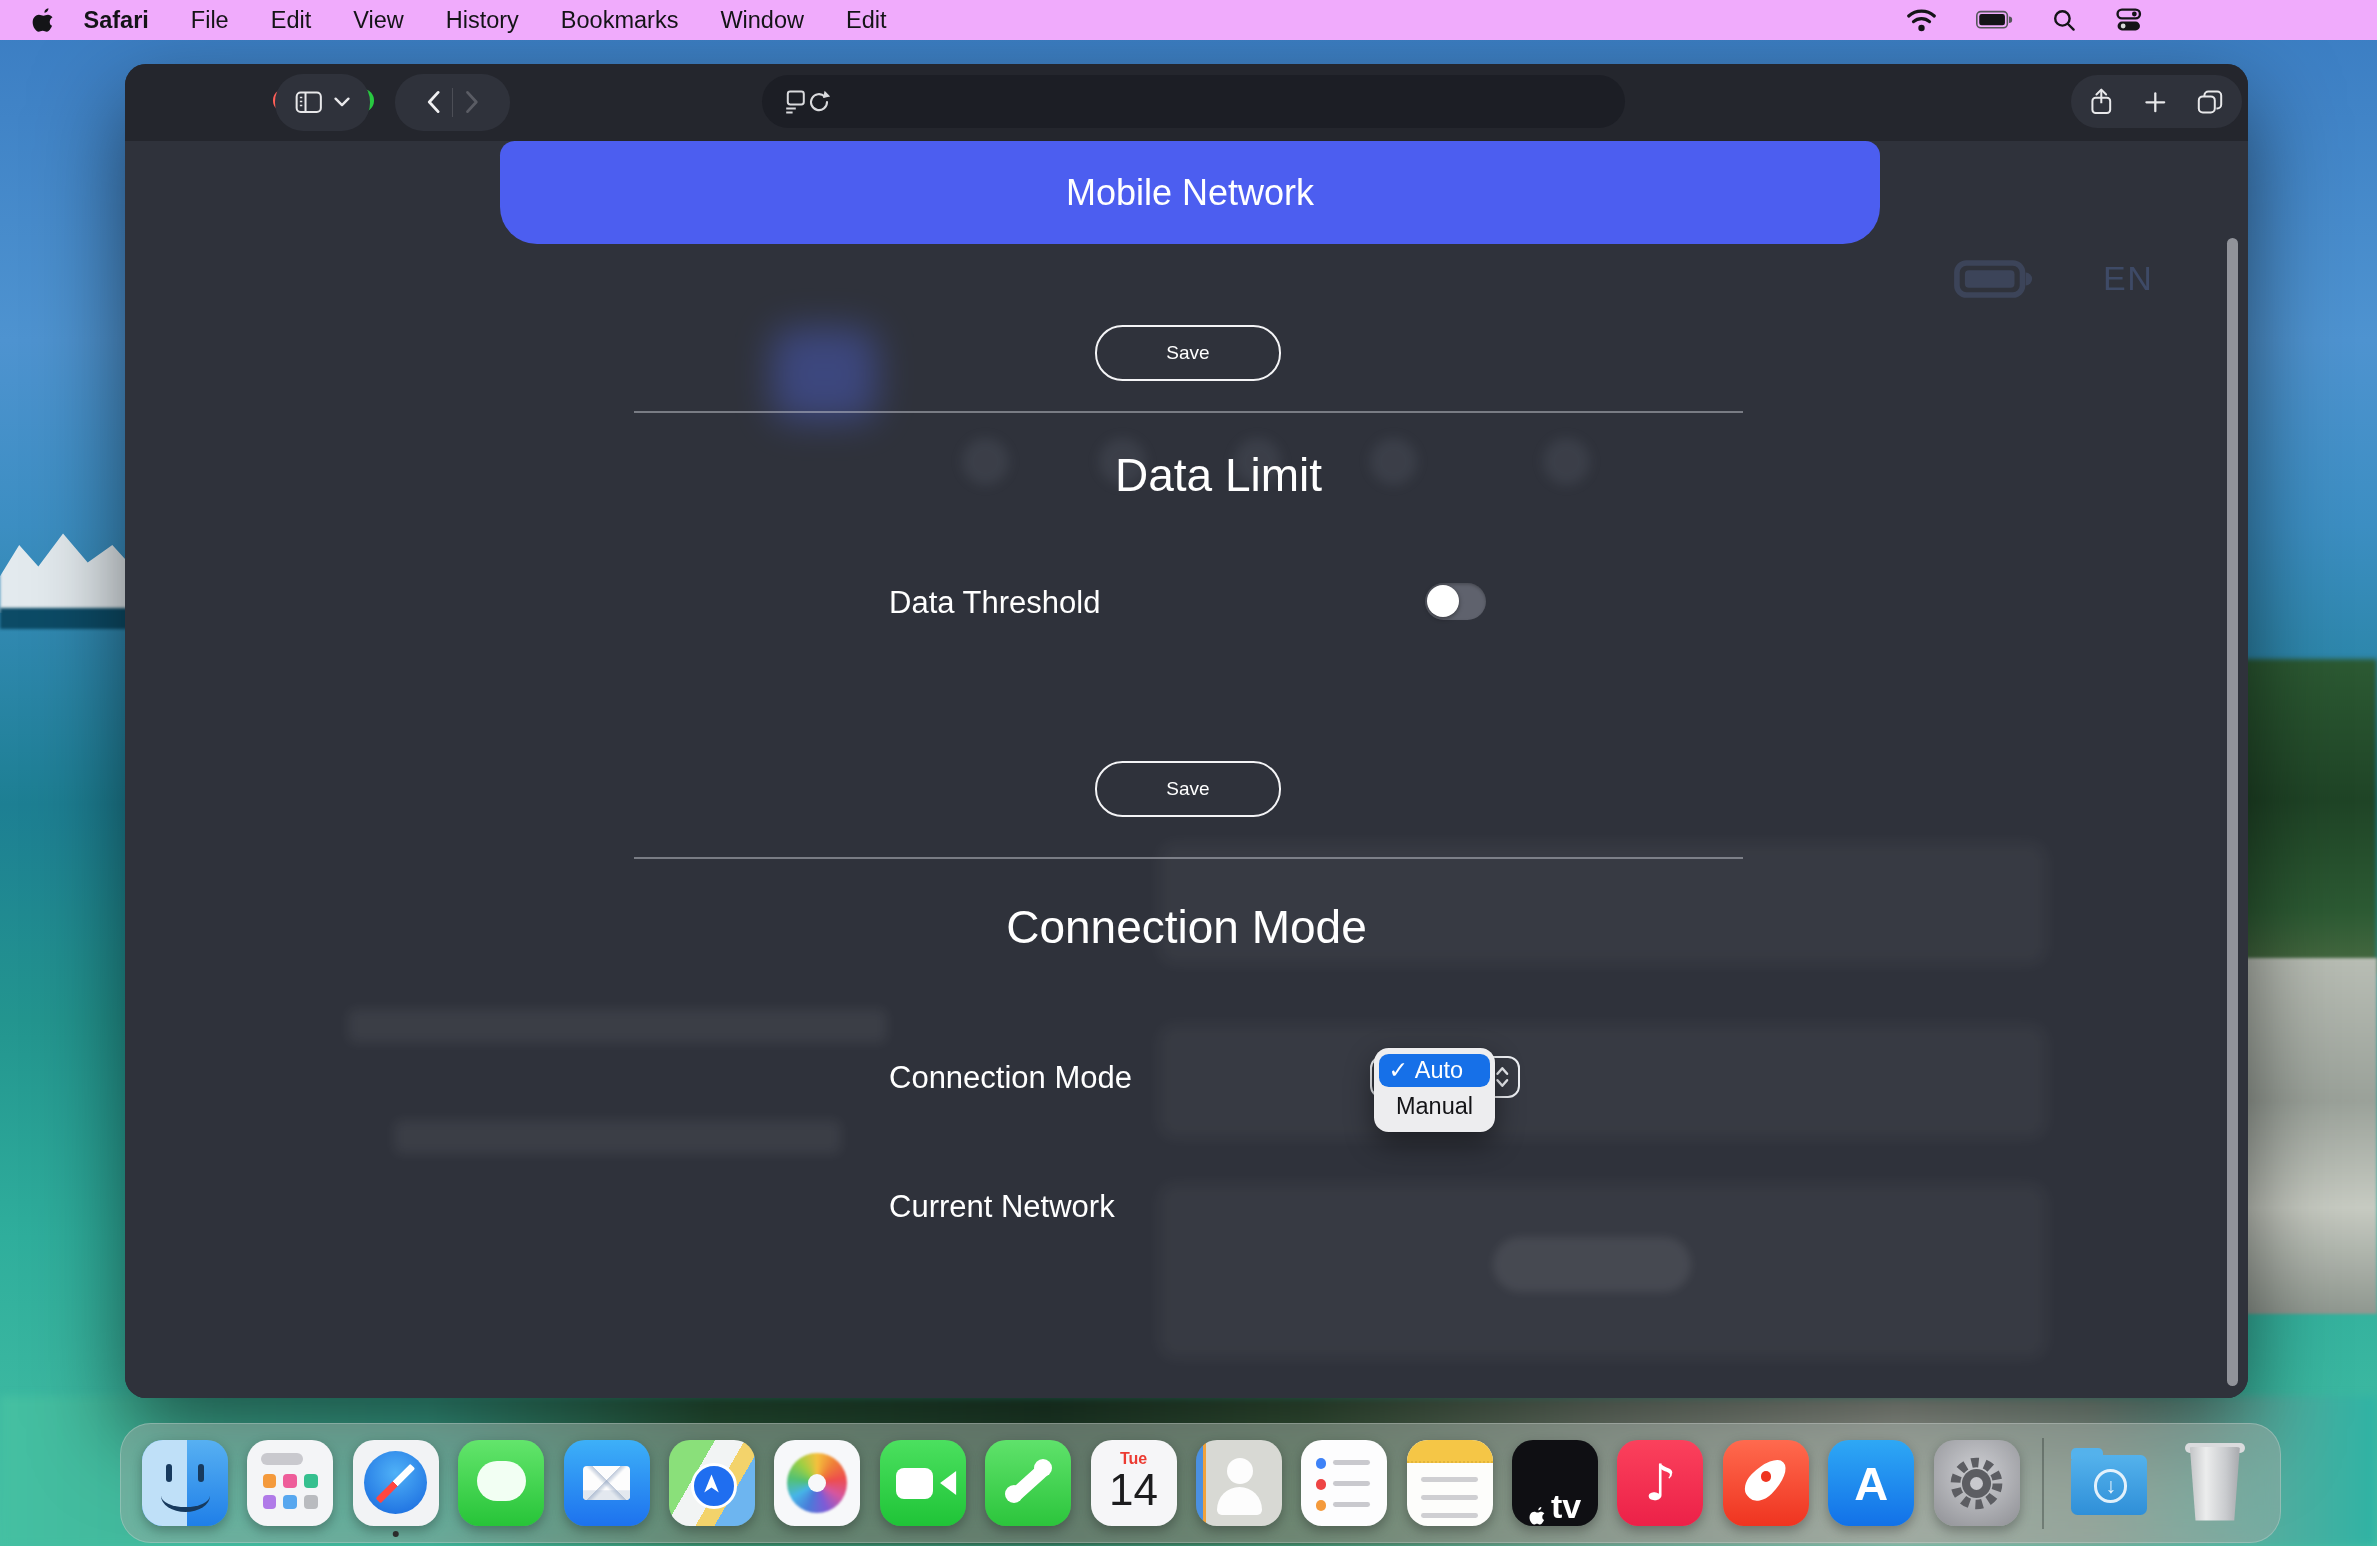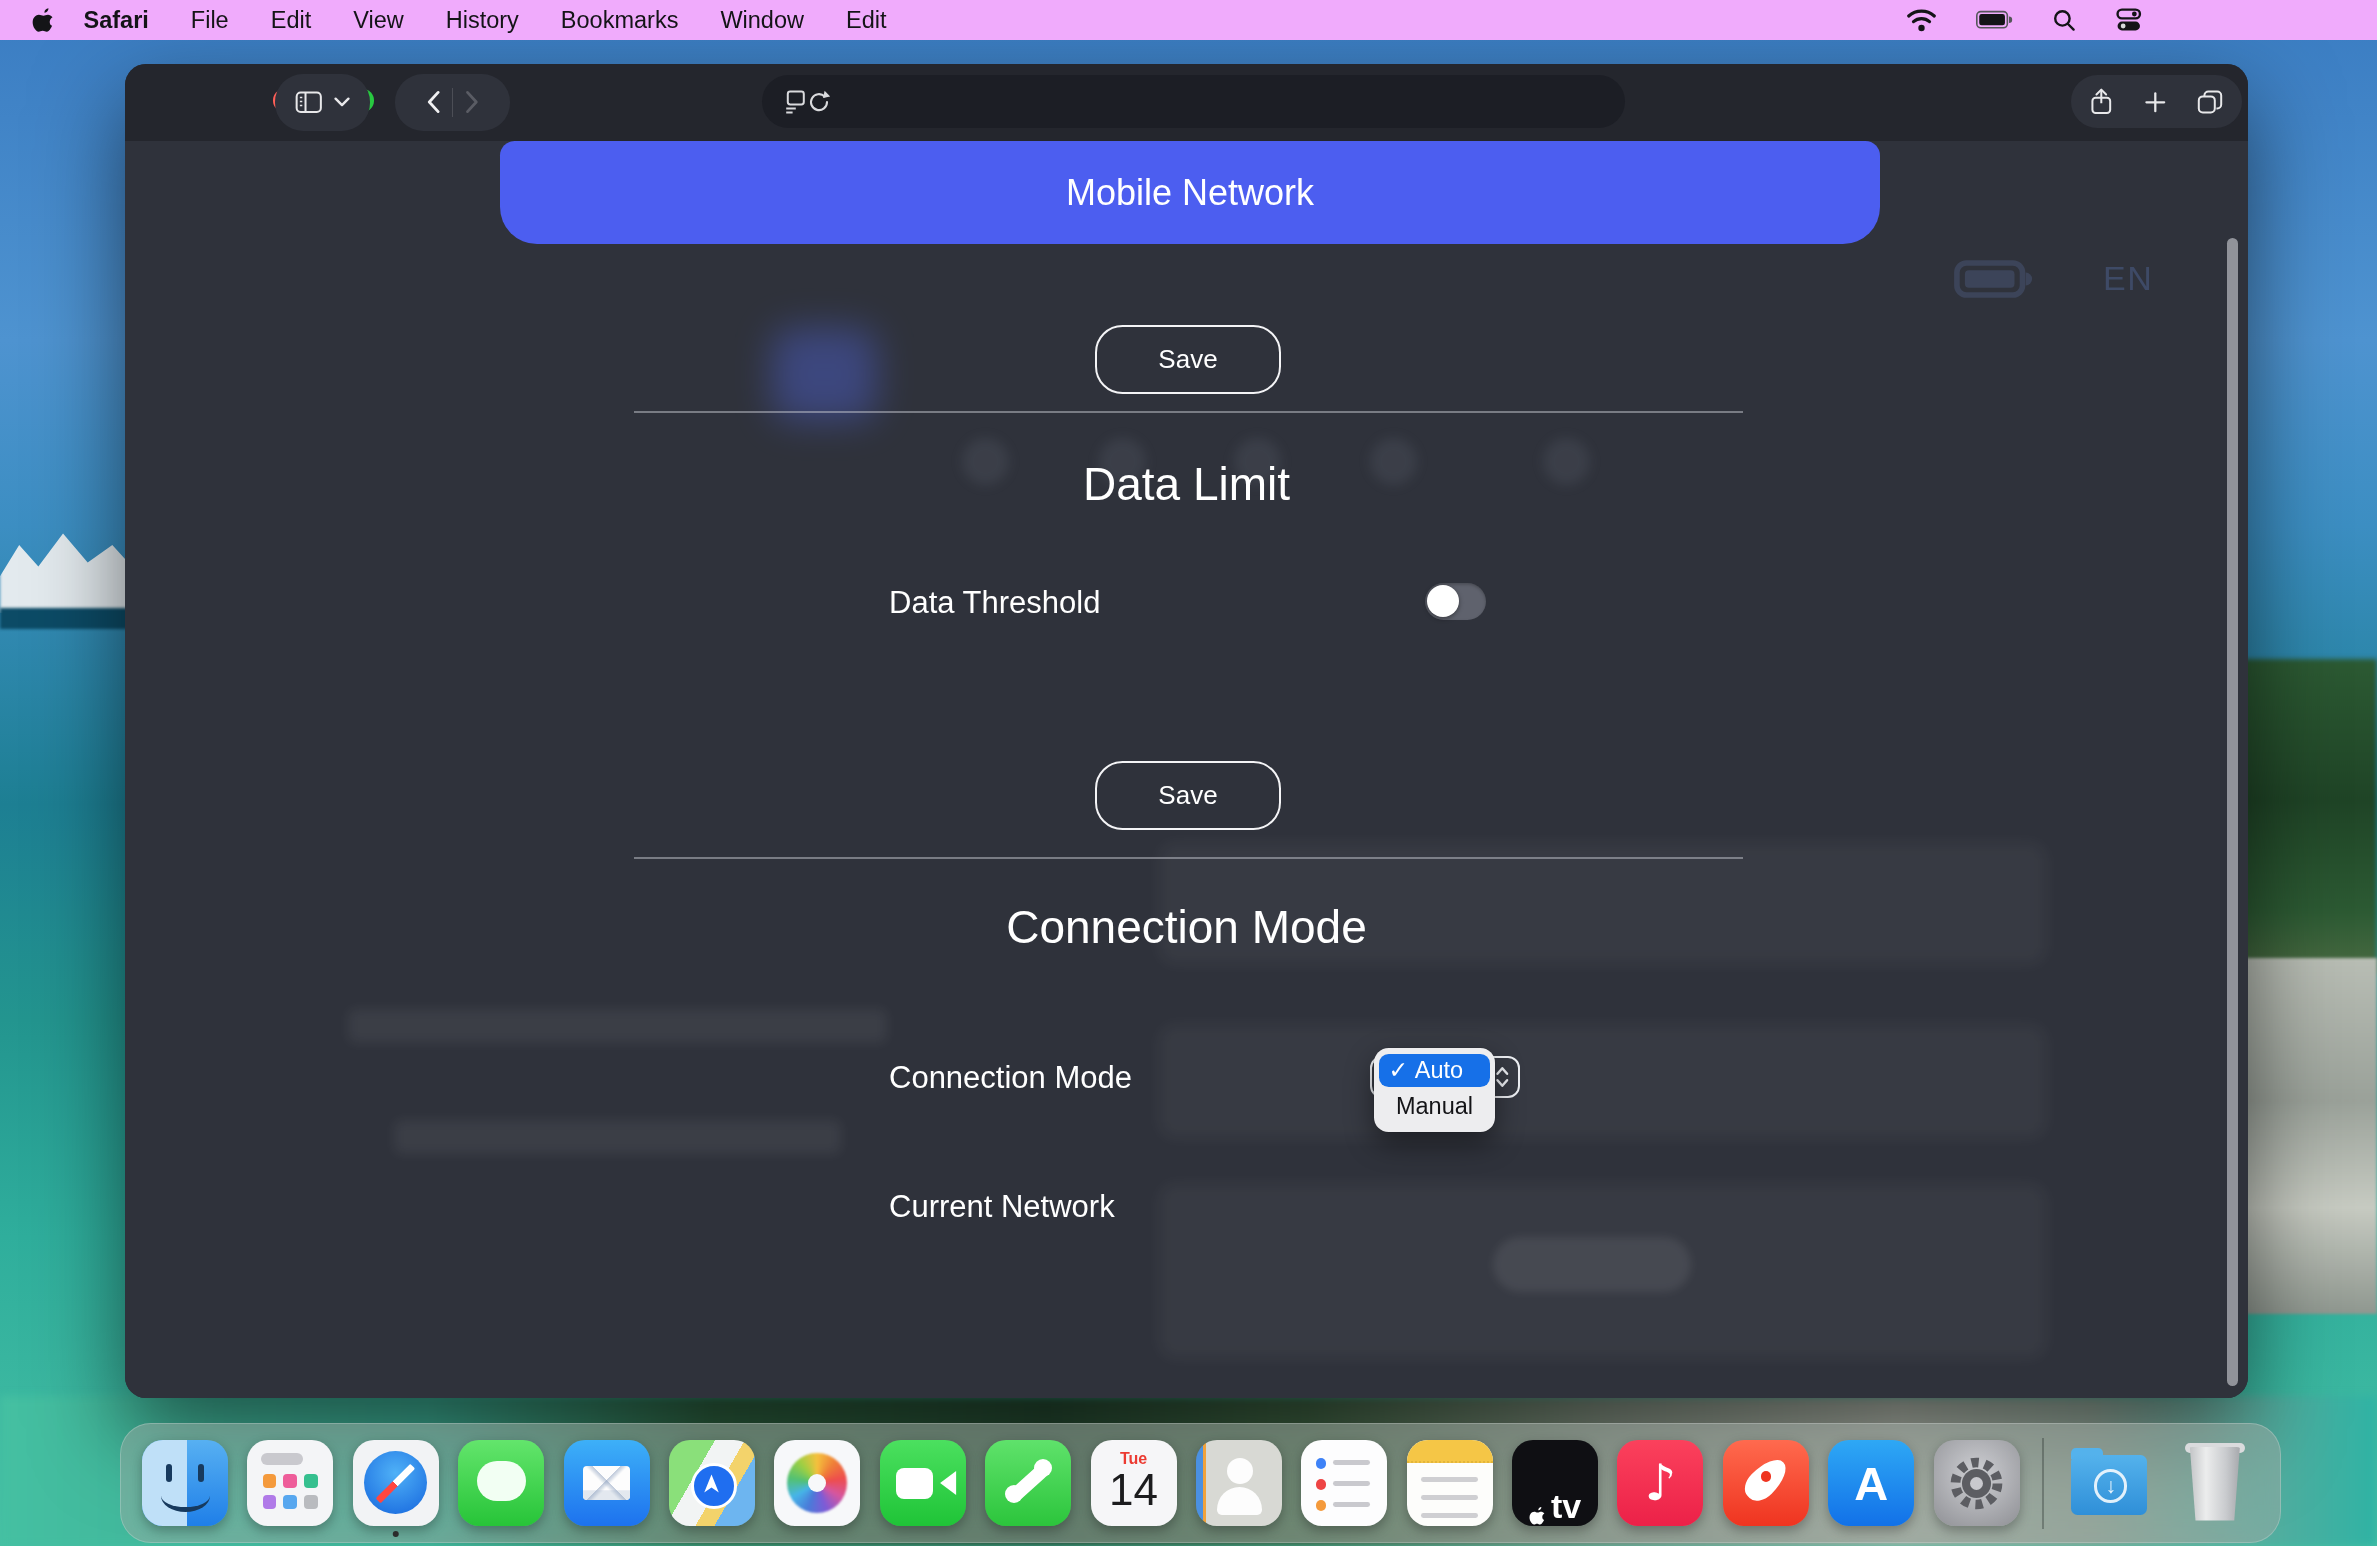--- a/index.html
+++ b/index.html
@@ -59,22 +59,22 @@
   .brand{position:absolute;left:69px;top:84px;width:178px;color:#585d68;text-align:center;}
   .brand .name{font-size:32px;letter-spacing:0.8px;margin-top:1.6px;color:#565b66;}
 
   .page-header{position:absolute;left:375px;top:0px;width:1380px;height:103px;
     background:#4c5ef0;border-radius:14.6px 14.6px 37px 37px;display:flex;align-items:center;justify-content:center;}
   .page-header .title{color:#ffffff;font-size:36px;}
 
   .pg-batt{position:absolute;left:1829px;top:118px;}
   .pg-lang{position:absolute;left:1978px;top:118px;font-size:34px;color:#3e4a66;letter-spacing:1.6px;}
 
-  .save-btn{position:absolute;left:970px;width:186px;height:69px;border-radius:27.5px;
-    border:2.4px solid #f4f4f6;background:transparent;color:#fff;font-size:26px;
+  .save-btn{position:absolute;left:970px;width:186px;height:56px;border-radius:27.5px;
+    border:2.4px solid #f4f4f6;background:transparent;color:#fff;font-size:19px;
     display:flex;align-items:center;justify-content:center;font-family:inherit;}
   .divider{position:absolute;left:509px;width:1109px;height:1.6px;background:rgba(195,198,206,.5);}
   .sec-h{position:absolute;left:0;width:2123px;text-align:center;color:#fff;font-size:46px;font-weight:500;}
   .row-label{position:absolute;left:764px;color:#fff;font-size:31px;}
 
   .toggle{position:absolute;left:1300px;top:442px;width:61px;height:37px;border-radius:18.6px;
     background:#5f626d;box-shadow:inset 0 1.6px 3.2px rgba(0,0,0,.25);}
   .toggle .knob{position:absolute;left:2.4px;top:2.4px;width:32px;height:32px;border-radius:50%;
     background:#fff;box-shadow:0 1.6px 4.9px rgba(0,0,0,.4);}
 
@@ -336,21 +336,21 @@
             <rect x="3" y="5" width="82" height="40" rx="12" fill="none" stroke="#3c4459" stroke-width="7"></rect>
             <rect x="13" y="14" width="62" height="22" rx="5" fill="#3c4459"></rect>
             <path d="M89 17v16a8 8 0 0 0 0-16z" fill="#3c4459"></path>
           </svg>
       </span>
       <span class="pg-lang">EN</span>
 
       <button class="save-btn" style="top:184px;">Save</button>
       <div class="divider" style="top:270px;"></div>
 
-      <div class="sec-h" style="top:316px;">Data Limit</div>
+      <div class="sec-h" style="top:307px;padding-left:32px;">Data Limit</div>
       <span class="row-label" style="top:444px;">Data Threshold</span>
       <span class="toggle">
         <span class="knob"></span>
       </span>
 
       <button class="save-btn" style="top:620px;">Save</button>
       <div class="divider" style="top:716px;"></div>
 
       <div class="sec-h" style="top:759px;">Connection Mode</div>
       <span class="row-label" style="top:919px;">Connection Mode</span>

